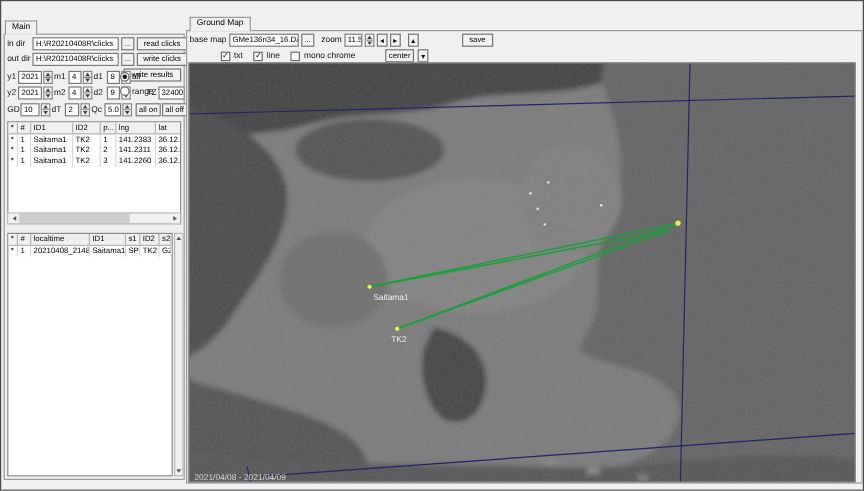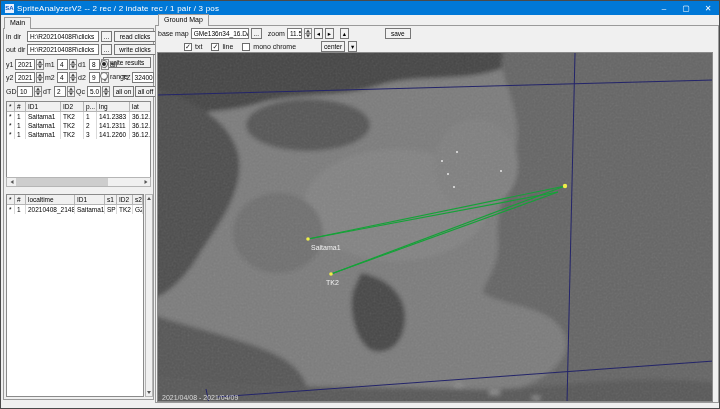--- a/index.html
+++ b/index.html
@@ -69,29 +69,20 @@
   .vscroll .va.down { bottom:2px; border-top:3px solid #555; }
 
   
   .map { position:absolute; overflow:hidden; background:#616161; border:1px solid #8a8a8a; }
 </style>
 </head>
 <body>
 
 <div class="window">
 
-  <div class="titlebar">
-    <div class="app-icon">SA</div>
-    <div class="title-text">SpriteAnalyzerV2  --   2 rec   / 2 indate rec / 1 pair / 3 pos</div>
-    <div class="caption-btns">
-      <div class="cap-btn">–</div>
-      <div class="cap-btn">▢</div>
-      <div class="cap-btn close">✕</div>
-    </div>
-  </div>
 
   <div class="tab" style="left:3px; top:16px;">Main</div>
   <div class="page" style="left:2px; top:27px; width:151px; height:372px;">
 
     <div class="row" style="top:2px; left:2px;">
       <span class="lbl" style="width:19px;">in dir</span>
       <span class="tb" style="width:72px;">H:\R20210408R\clicks</span>
       <span class="btn dots">...</span>
       <span class="btn" style="width:42px;">read clicks</span>
     </div>

